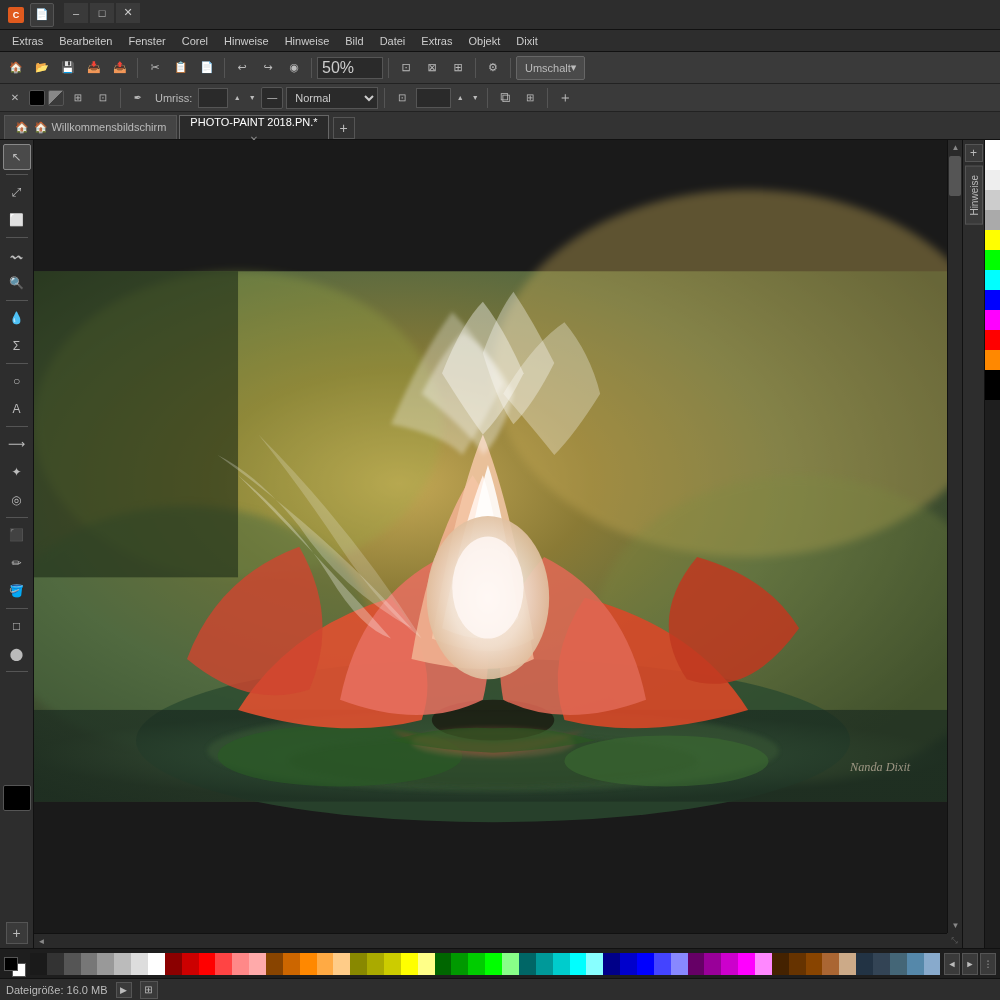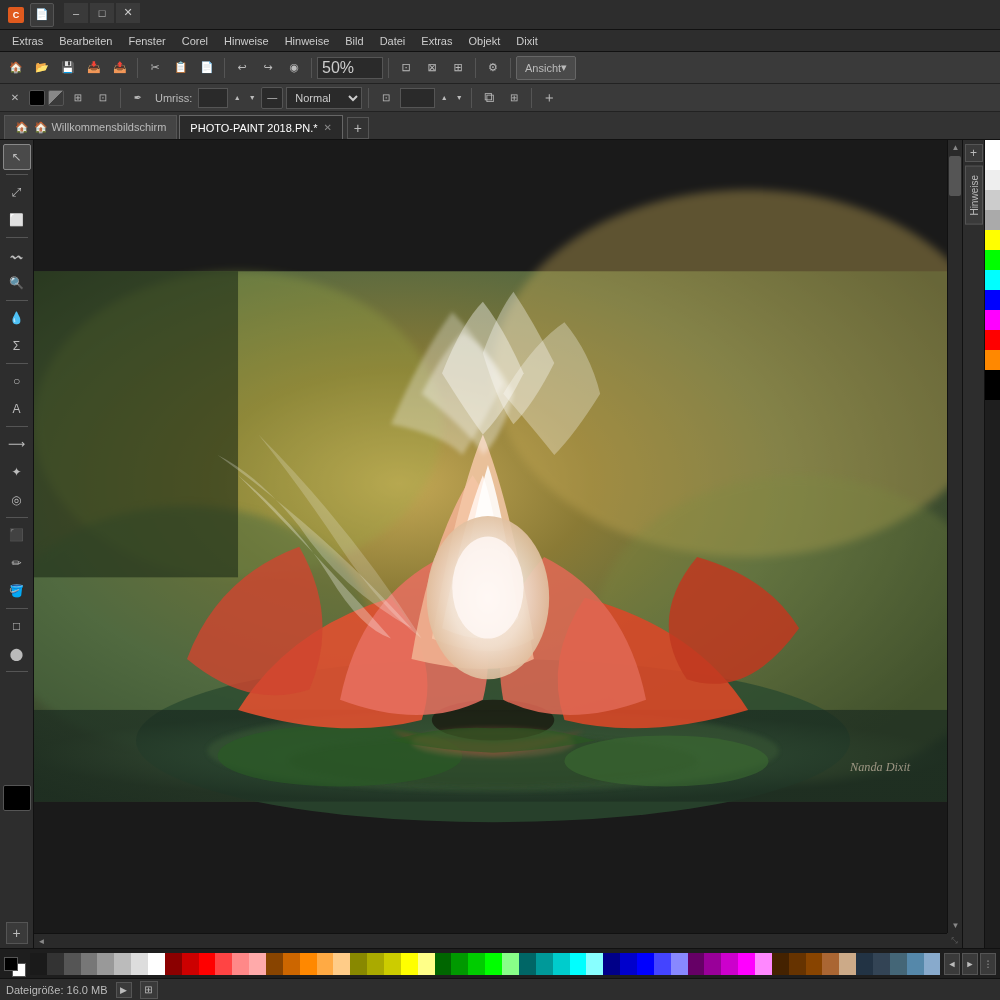--- a/index.html
+++ b/index.html
@@ -155,21 +155,21 @@
       font-size: 11px;
       text-align: center;
     }
     .normal-select {
       background: #2a2a2a;
       border: 1px solid #555;
       color: #ccc;
       font-size: 11px;
       height: 22px;
       padding: 0 4px;
-      width: 76px;
+      width: 92px;
     }
     .percent-input {
       width: 35px;
       height: 20px;
       background: #2a2a2a;
       border: 1px solid #555;
       color: #ccc;
       font-size: 11px;
       text-align: center;
     }
@@ -194,20 +194,21 @@
       display: flex;
       align-items: center;
       cursor: pointer;
       margin-right: 2px;
       gap: 6px;
     }
     .tab.active {
       background: #2a2a2a;
       color: #fff;
       border-color: #666;
+      flex-direction: column;
     }
     .tab-close {
       font-size: 10px;
       color: #888;
       cursor: pointer;
     }
     .tab-add {
       width: 22px;
       height: 22px;
       background: transparent;
@@ -539,21 +540,21 @@
   <div class="toolbar-separator"></div>
   <input class="zoom-box" type="text" value="50%" style="">
   <div class="toolbar-separator"></div>
   <div class="toolbar-btn">⊡</div>
   <div class="toolbar-btn">⊠</div>
   <div class="toolbar-btn">⊞</div>
   <div class="toolbar-separator"></div>
   <div class="toolbar-btn">⚙</div>
   <div class="toolbar-separator"></div>
   <div class="toolbar-btn" style="width:auto; padding: 0 8px; background:#4a4a4a; border:1px solid #666;">
-    <span>Ansicht</span> ▾
+    <span>Umschalt</span> ▾
   </div>
 </div>
 
 <div class="toolbar2">
   <div class="tb2-btn">✕</div>
   <div class="tb2-btn" style="background:#000; width:16px; height:16px; border:1px solid #555;"></div>
   <div class="tb2-btn" style="background: linear-gradient(135deg, #888 50%, transparent 50%); width:16px; height:16px; border:1px solid #555;"></div>
   <div class="tb2-btn">⊞</div>
   <div class="tb2-btn">⊡</div>
   <div class="toolbar-separator"></div>

